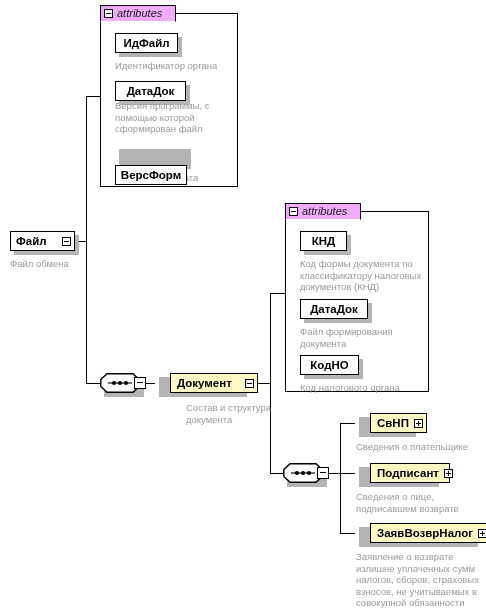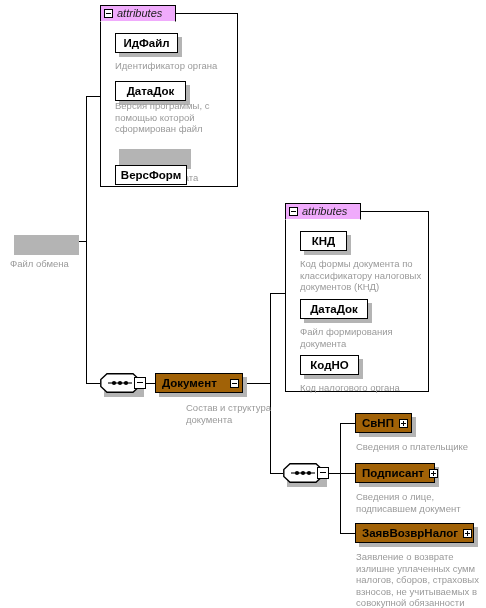--- a/index.html
+++ b/index.html
@@ -117,27 +117,28 @@
     position: absolute;
     background: #b4b4b4;
     z-index: 1;
   }
 
   
   .elem-box {
     position: absolute;
     box-sizing: border-box;
     border: 1.5px solid #000000;
-    background: #a16207;
+    background: #fef9c3;
     height: 20px;
     display: flex;
     align-items: center;
     justify-content: space-between;
     padding: 0 3px 0 6px;
     z-index: 3;
+    margin-left: 15px;
   }
   .elem-box .node-label {
     font-size: 11.5px;
     font-weight: bold;
     color: #000000;
     white-space: nowrap;
     line-height: 12px;
     margin-right: 5px;
   }
 
@@ -187,20 +188,24 @@
 
   <div class="line-v" style="left:340px; top:423px; height:110px;"></div>
 
   <div class="line-h" style="left:340px; top:423px; width:15px;"></div>
 
   <div class="line-h" style="left:340px; top:473px; width:15px;"></div>
 
   <div class="line-h" style="left:340px; top:533px; width:15px;"></div>
 
   <div class="shadow" style="left:14px; top:235px; width:65px; height:20px;"></div>
+  <div class="node-box has-toggle" style="left:10px; top:231px; width:65px;">
+    <span class="node-label">Файл</span>
+    <span class="toggle"></span>
+  </div>
   <div class="desc" style="left:10px; top:258px; width:120px;">Файл обмена</div>
 
   <div class="attr-panel" style="left:100px; top:13px; width:138px; height:174px;"></div>
   <div class="attr-tab" style="left:100px; top:5px; width:76px;">
     <span class="toggle"></span>
     <span class="tab-label">attributes</span>
   </div>
 
   <div class="shadow" style="left:119px; top:37px; width:63px; height:20px;"></div>
   <div class="node-box" style="left:115px; top:33px; width:63px; justify-content:center;">
@@ -291,21 +296,21 @@
     <span class="toggle plus"></span>
   </div>
   <div class="desc" style="left:356px; top:441px; width:130px;">Сведения о плательщике</div>
 
   <div class="shadow" style="left:359px; top:467px; width:80px; height:20px;"></div>
   <div class="elem-box" style="left:355px; top:463px; width:80px;">
     <span class="node-label">Подписант</span>
     <span class="toggle plus"></span>
   </div>
   <div class="desc" style="left:356px; top:491px; width:125px;">Сведения о лице,
-подписавшем документ</div>
+подписавшем возврате</div>
 
   <div class="shadow" style="left:359px; top:527px; width:119px; height:20px;"></div>
   <div class="elem-box" style="left:355px; top:523px; width:119px;">
     <span class="node-label">ЗаявВозврНалог</span>
     <span class="toggle plus"></span>
   </div>
   <div class="desc" style="left:356px; top:551px; width:130px;">Заявление о возврате
 излишне уплаченных сумм
 налогов, сборов, страховых
 взносов, не учитываемых в

